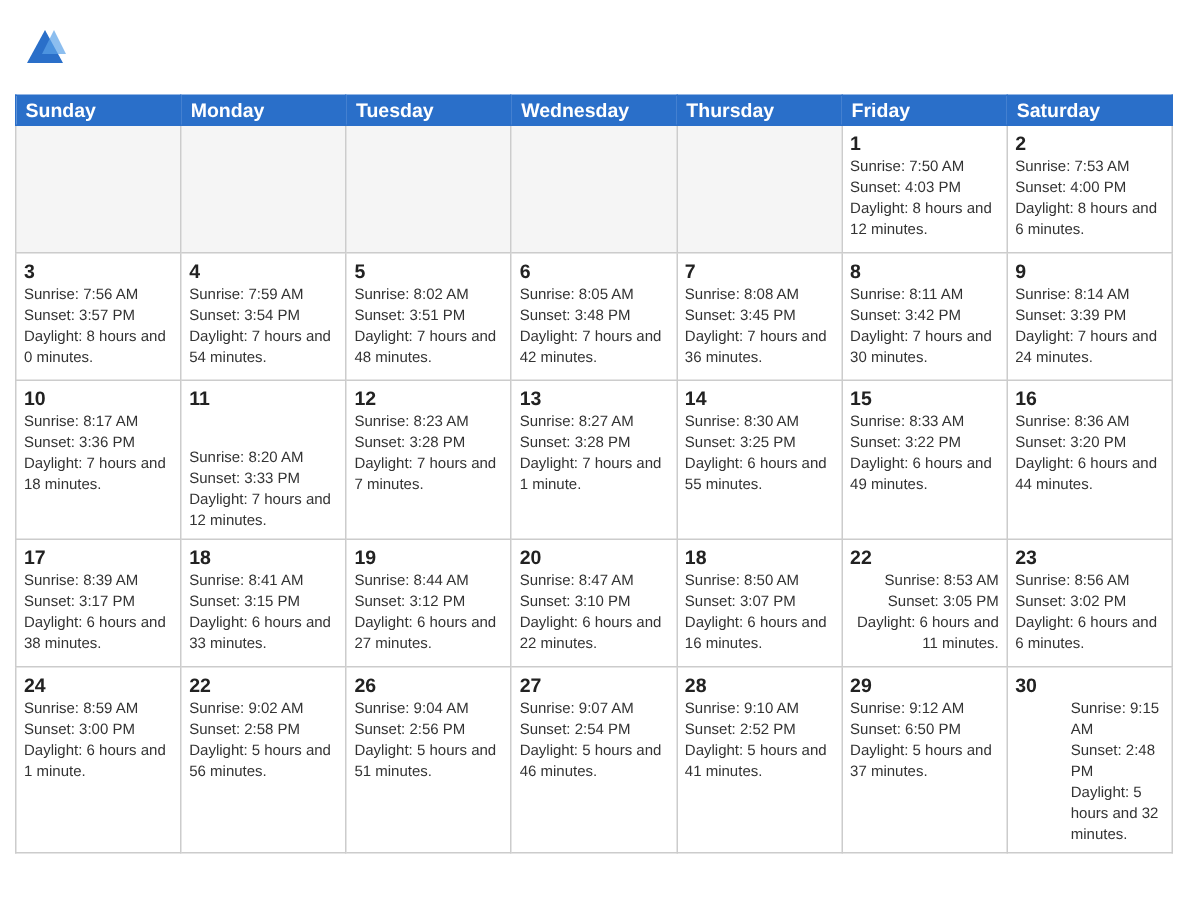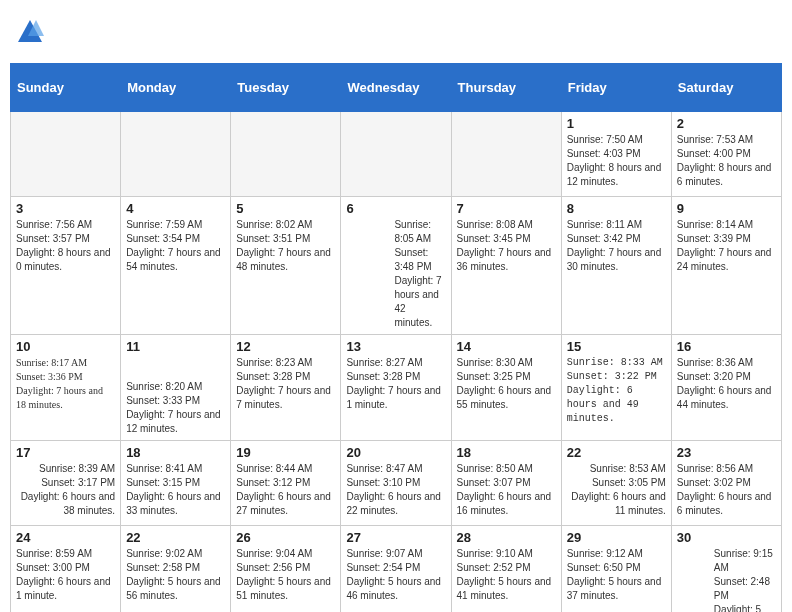--- a/index.html
+++ b/index.html
@@ -47,21 +47,21 @@
     }
     table {
       width: 100%;
       border-collapse: collapse;
       table-layout: fixed;
     }
     th {
       background-color: #2a6fc9;
       color: #fff;
       text-align: left;
-      padding: 16px 6px;
+      padding: 2px 6px;
       font-size: 13px;
       font-weight: bold;
       border: 1px solid #2a6fc9;
     }
     td {
       vertical-align: top;
       border: 1px solid #ccc;
       padding: 4px 5px;
       height: 85px;
       background: #fff;
@@ -150,21 +150,21 @@
 Daylight: 7 hours and 54 minutes.</div>
         </td>
         <td>
           <div class="day-num">5</div>
           <div class="day-info" style="white-space: pre-line;">Sunrise: 8:02 AM
 Sunset: 3:51 PM
 Daylight: 7 hours and 48 minutes.</div>
         </td>
         <td>
           <div class="day-num">6</div>
-          <div class="day-info" style="white-space: pre-line; margin-left: 48px;">Sunrise: 8:05 AM
+          <div class="day-info" style="white-space: pre-line;">Sunrise: 8:05 AM
 Sunset: 3:48 PM
 Daylight: 7 hours and 42 minutes.</div>
         </td>
         <td>
           <div class="day-num">7</div>
           <div class="day-info" style="white-space: pre-line;">Sunrise: 8:08 AM
 Sunset: 3:45 PM
 Daylight: 7 hours and 36 minutes.</div>
         </td>
         <td>
@@ -176,21 +176,21 @@
         <td>
           <div class="day-num">9</div>
           <div class="day-info" style="white-space: pre-line;">Sunrise: 8:14 AM
 Sunset: 3:39 PM
 Daylight: 7 hours and 24 minutes.</div>
         </td>
       </tr>
       <tr>
         <td>
           <div class="day-num">10</div>
-          <div class="day-info" style="white-space: pre-line; font-family: Liberation Serif, serif;">Sunrise: 8:17 AM
+          <div class="day-info" style="white-space: pre-line;">Sunrise: 8:17 AM
 Sunset: 3:36 PM
 Daylight: 7 hours and 18 minutes.</div>
         </td>
         <td>
           <div class="day-num">11</div>
           <div class="day-info" style="white-space: pre-line; margin-top: 26px;">Sunrise: 8:20 AM
 Sunset: 3:33 PM
 Daylight: 7 hours and 12 minutes.</div>
         </td>
         <td>
@@ -206,35 +206,35 @@
 Daylight: 7 hours and 1 minute.</div>
         </td>
         <td>
           <div class="day-num">14</div>
           <div class="day-info" style="white-space: pre-line;">Sunrise: 8:30 AM
 Sunset: 3:25 PM
 Daylight: 6 hours and 55 minutes.</div>
         </td>
         <td>
           <div class="day-num">15</div>
-          <div class="day-info" style="white-space: pre-line; font-family: Liberation Mono, monospace;">Sunrise: 8:33 AM
+          <div class="day-info" style="white-space: pre-line;">Sunrise: 8:33 AM
 Sunset: 3:22 PM
 Daylight: 6 hours and 49 minutes.</div>
         </td>
         <td>
           <div class="day-num">16</div>
           <div class="day-info" style="white-space: pre-line;">Sunrise: 8:36 AM
 Sunset: 3:20 PM
 Daylight: 6 hours and 44 minutes.</div>
         </td>
       </tr>
       <tr>
         <td>
           <div class="day-num">17</div>
-          <div class="day-info" style="white-space: pre-line; text-align: right;">Sunrise: 8:39 AM
+          <div class="day-info" style="white-space: pre-line;">Sunrise: 8:39 AM
 Sunset: 3:17 PM
 Daylight: 6 hours and 38 minutes.</div>
         </td>
         <td>
           <div class="day-num">18</div>
           <div class="day-info" style="white-space: pre-line;">Sunrise: 8:41 AM
 Sunset: 3:15 PM
 Daylight: 6 hours and 33 minutes.</div>
         </td>
         <td>

